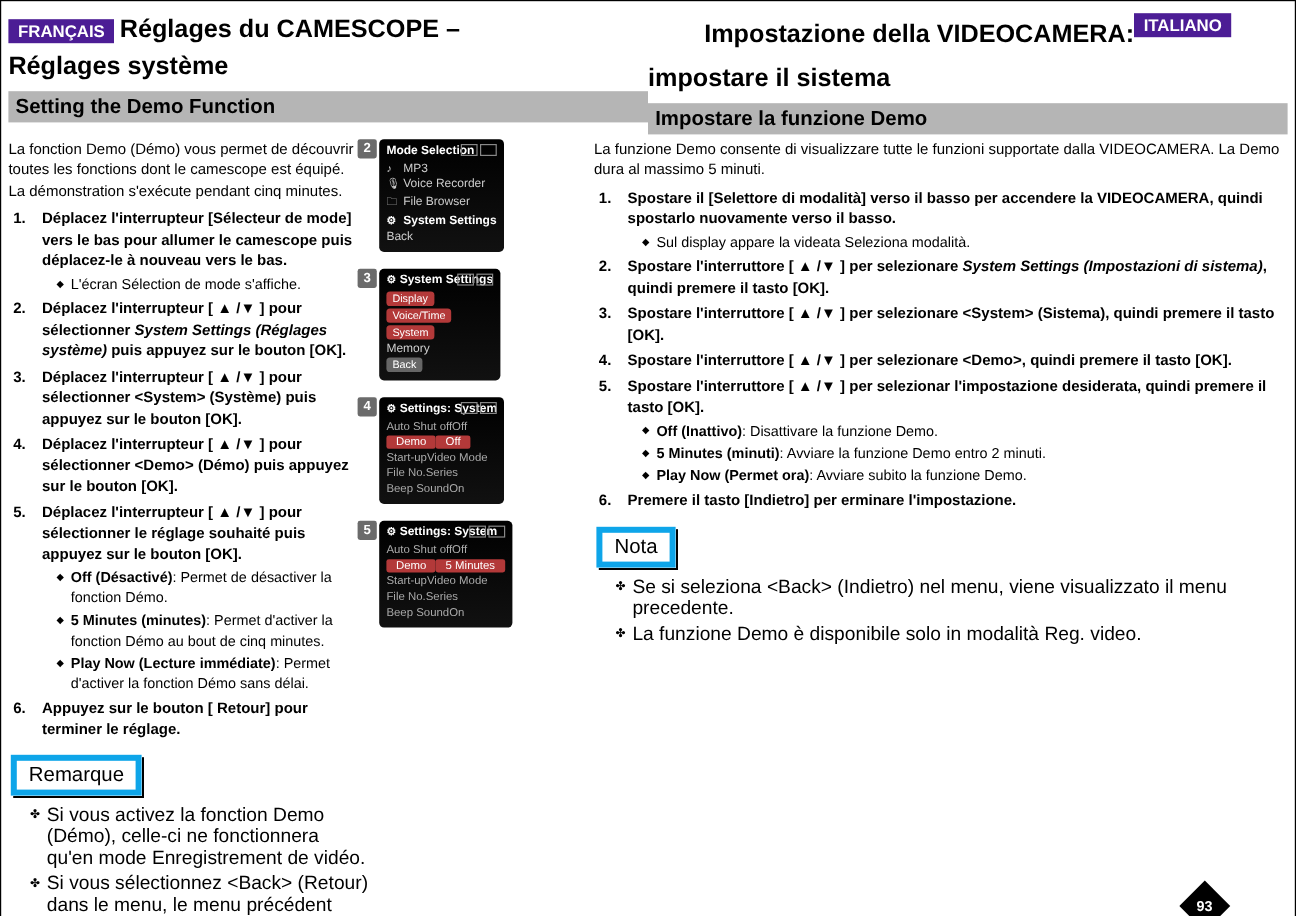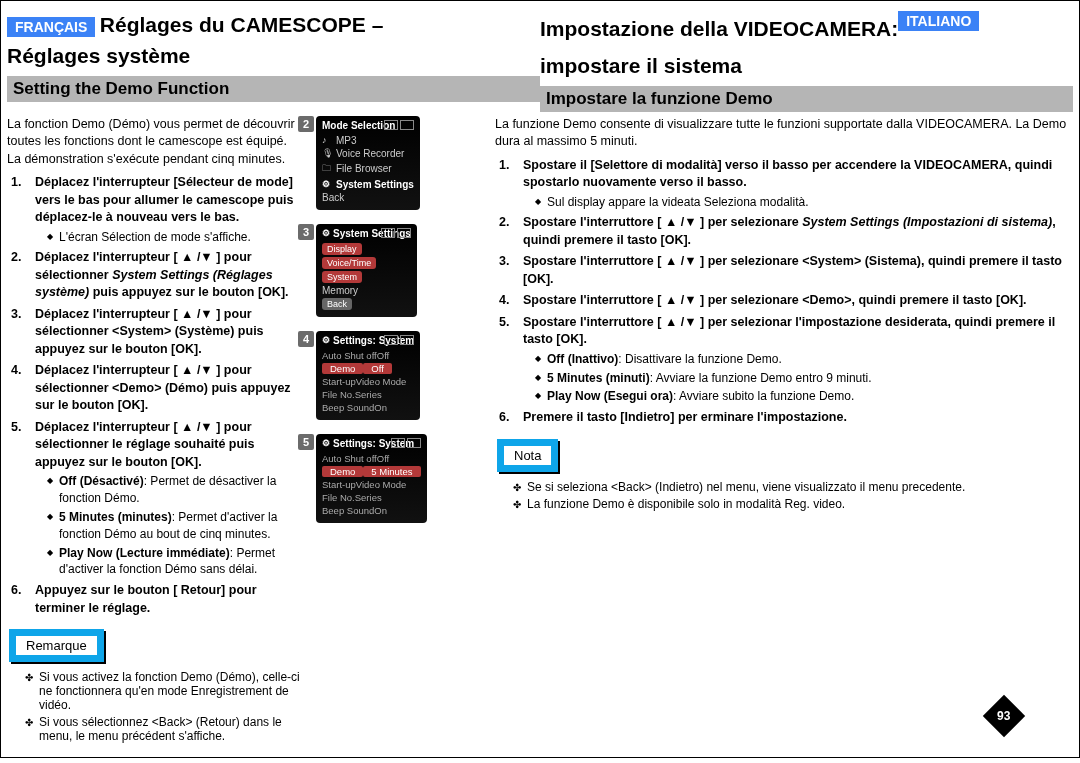--- a/index.html
+++ b/index.html
@@ -16,21 +16,21 @@
   }
   .columns {
     display: flex;
     gap: 0;
   }
   .col-left, .col-right {
     flex: 1 1 50%;
   }
   .lang-badge {
     display: inline-block;
-    background: #3b82f6;
+    background: #4c1d95;
     color: #fff;
     font-weight: bold;
     font-size: 14px;
     padding: 2px 8px;
   }
   .heading-bar {
     font-size: 21px;
     font-weight: bold;
     line-height: 1.3;
     margin: 4px 0 6px 0;
@@ -91,31 +91,31 @@
   }
   .sub-bullets li::before {
     content: "◆";
     position: absolute;
     left: 0;
     font-size: 8px;
     top: 2px;
   }
   .note-box {
     display: inline-block;
-    border: 7px solid #0ea5e9;
+    border: 5px solid #0ea5e9;
     box-shadow: 2px 2px 0 #000;
     padding: 2px 10px;
-    font-size: 13px;
+    font-size: 17px;
     margin: 8px 0 4px 2px;
   }
   .note-list {
     list-style: none;
     padding: 0 0 0 18px;
     margin: 4px 0;
-    font-size: 12px;
+    font-size: 16px;
   }
   .note-list li {
     position: relative;
     padding-left: 14px;
     margin-bottom: 3px;
   }
   .note-list li::before {
     content: "✤";
     position: absolute;
     left: 0;
@@ -255,21 +255,21 @@
     <div class="col-left">
       <div>
         <span class="lang-badge">FRANÇAIS</span>
         <span class="heading-bar" style="display:inline">Réglages du CAMESCOPE –</span>
       </div>
       <div class="heading-bar heading-sub">Réglages système</div>
       <div class="section-bar">Setting the Demo Function</div>
     </div>
 
     <div class="col-right">
-      <div style="display:flex;justify-content:flex-start;align-items:flex-start">
+      <div style="display:flex;justify-content:center;align-items:flex-start">
         <span class="heading-bar" style="display:inline">Impostazione della VIDEOCAMERA:</span>
         <span class="lang-badge">ITALIANO</span>
       </div>
       <div class="heading-bar heading-sub">impostare il sistema</div>
       <div class="section-bar">Impostare la funzione Demo</div>
     </div>
   </div>
 
   <div class="cols3">
 
@@ -432,22 +432,22 @@
         </li>
         <li>
           <span class="bold">Spostare l'interruttore [ ▲ /▼ ] per selezionare </span><span class="bold italic">System Settings (Impostazioni di sistema)</span><span class="bold">, quindi premere il tasto [OK].</span>
         </li>
         <li><span class="bold">Spostare l'interruttore [ ▲ /▼ ] per selezionare &lt;System&gt; (Sistema), quindi premere il tasto [OK].</span></li>
         <li><span class="bold">Spostare l'interruttore [ ▲ /▼ ] per selezionare &lt;Demo&gt;, quindi premere il tasto [OK].</span></li>
         <li>
           <span class="bold">Spostare l'interruttore [ ▲ /▼ ] per selezionar l'impostazione desiderata, quindi premere il tasto [OK].</span>
           <ul class="sub-bullets">
             <li><b>Off (Inattivo)</b><span>: Disattivare la funzione Demo.</span></li>
-            <li><b>5 Minutes (minuti)</b><span>: Avviare la funzione Demo entro 9 minuti.</span></li>
-            <li><b>Play Now (Esegui ora)</b><span>: Avviare subito la funzione Demo.</span></li>
+            <li><b>5 Minutes (minuti)</b><span>: Avviare la funzione Demo entro 2 minuti.</span></li>
+            <li><b>Play Now (Permet ora)</b><span>: Avviare subito la funzione Demo.</span></li>
           </ul>
         </li>
         <li><span class="bold">Premere il tasto [Indietro] per erminare l'impostazione.</span></li>
       </ol>
       <div class="note-box">Nota</div>
       <ul class="note-list">
         <li>Se si seleziona &lt;Back&gt; (Indietro) nel menu, viene visualizzato il menu precedente.</li>
         <li>La funzione Demo è disponibile solo in modalità Reg. video.</li>
       </ul>
     </div>

